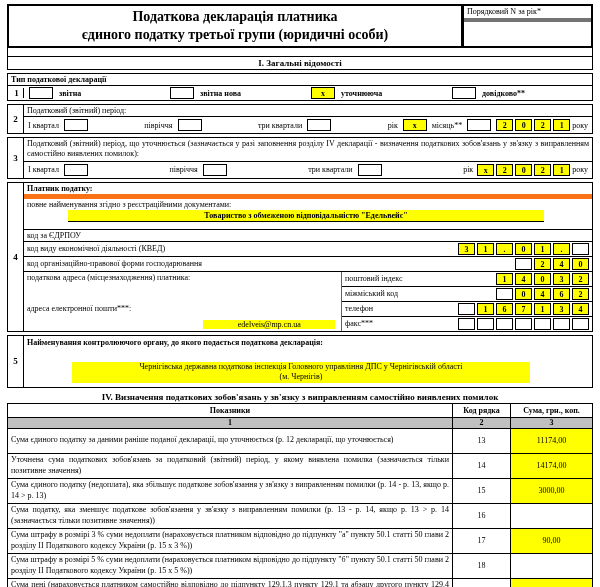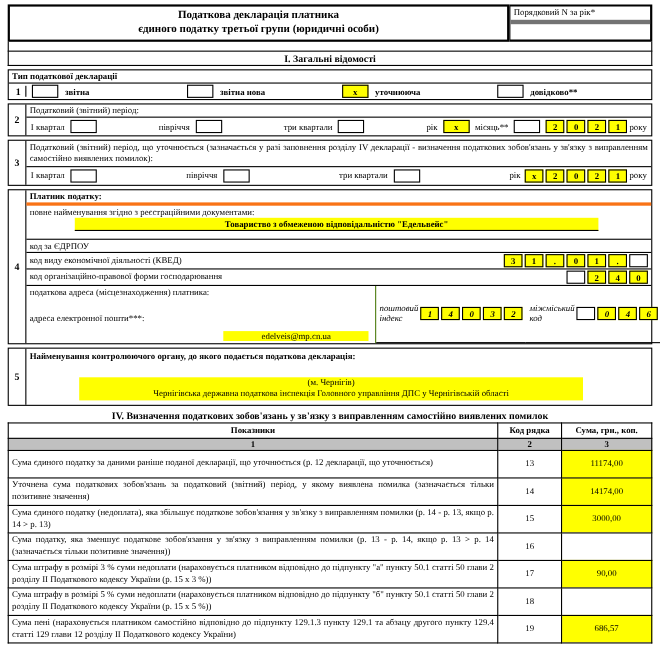--- a/index.html
+++ b/index.html
@@ -8,21 +8,21 @@
     width: 600px; height: 587px;
     font-family: "Liberation Serif", serif;
     font-size: 8px; color: #000;
   }
   .page { padding: 4px 7px 0 7px; }
 
   
   .hdr { display: flex; align-items: stretch; }
   .hdr-title {
     flex: 1; border: 2px solid #000; text-align: center;
-    font-weight: bold; font-size: 10px; line-height: 1.25; padding: 2px 0 3px 0;
+    font-weight: bold; font-size: 14px; line-height: 1.25; padding: 2px 0 3px 0;
   }
   .hdr-serial { width: 130px; border: 2px solid #000; border-left: 1px solid #000; display: flex; flex-direction: column; }
   .hdr-serial .slbl { padding: 1px 3px 2px 3px; border-bottom: 4px solid #737373; }
   .hdr-serial .sval { flex: 1; min-height: 10px; }
 
   .strip { border: 1.5px solid #000; border-top: none; height: 9px; }
   .sec-general {
     border: 1.5px solid #000; border-top: none; text-align: center;
     font-weight: bold; font-size: 9px; padding: 1px 0;
   }
@@ -53,35 +53,35 @@
 
   
   .prow { padding: 1px 3px; border-bottom: 1px solid #000; }
   .optrow { display: flex; align-items: center; padding: 2px 2px; }
   .optrow .olbl2 { padding: 0 2px; }
   .optrow .sp { flex: 1; }
   .yearwrap { white-space: nowrap; margin-left: 2px; }
   .p3text { padding: 1px 3px; border-bottom: 1px solid #000; text-align: justify; line-height: 1.3; }
 
   
-  .s4title { font-weight: bold; padding: 1px 3px; border-bottom: 3px solid #f97316; }
+  .s4title { font-weight: bold; padding: 1px 3px; border-bottom: 5px solid #f97316; }
   .s4namelabel { padding: 1px 3px; }
   .s4name {
     text-align: center; font-weight: bold; margin: 0 48px 0 44px;
     padding: 1px 0; border-bottom: 1px solid #000;
   }
   .s4gap { height: 8px; border-bottom: 1px solid #000; }
   .fieldrow { display: flex; align-items: center; border-bottom: 1px solid #000; padding: 1px 3px; }
   .fieldrow .flabel { flex: 1; }
   .boxes { margin-left: auto; white-space: nowrap; }
   .addr { display: flex; align-items: stretch; }
   .addr-left { flex: 1; border-right: 1px solid #4d7c0f; display: flex; flex-direction: column; justify-content: space-between; padding: 1px 3px; }
   .emailrow { display: flex; align-items: center; padding-bottom: 1px; }
   .email-value { width: 132px; margin-left: 72px; text-align: center; margin-top: 31px; }
-  .addr-right { width: 250px; display: flex; flex-direction: row; font-style: italic; }
+  .addr-right { width: 250px; display: flex; flex-direction: column; }
   .arow { display: flex; align-items: center; border-bottom: 1px solid #000; padding: 1px 3px; flex: 1; }
   .arow:last-child { border-bottom: none; }
   .arow .albl { flex: 1; }
 
   
   .s5title { font-weight: bold; padding: 2px 3px 15px 3px; }
   .s5value { margin: 0 62px 4px 48px; text-align: center; line-height: 1.3; }
 
   
   .t4title { font-weight: bold; font-size: 9px; text-align: center; margin: 4px 0 1px 0; }
@@ -220,22 +220,22 @@
         </div>
       </div>
     </div>
   </div>
 
   <div class="block">
     <span class="num">5</span>
     <div class="bcontent">
       <div class="s5title">Найменування контролюючого органу, до якого подається податкова декларація:</div>
       <div class="s5value filled">
+        <div>Чернігівська державна податкова інспекція Головного управління ДПС у Чернігівській області</div>
         <div>(м. Чернігів)</div>
-        <div>Чернігівська державна податкова інспекція Головного управління ДПС у Чернігівській області</div>
       </div>
     </div>
   </div>
 
   <div class="t4title">IV. Визначення податкових зобов'язань у зв'язку з виправленням самостійно виявлених помилок</div>
   <table class="t4">
     <colgroup>
         <col>
         <col class="c2">
         <col class="c3">

